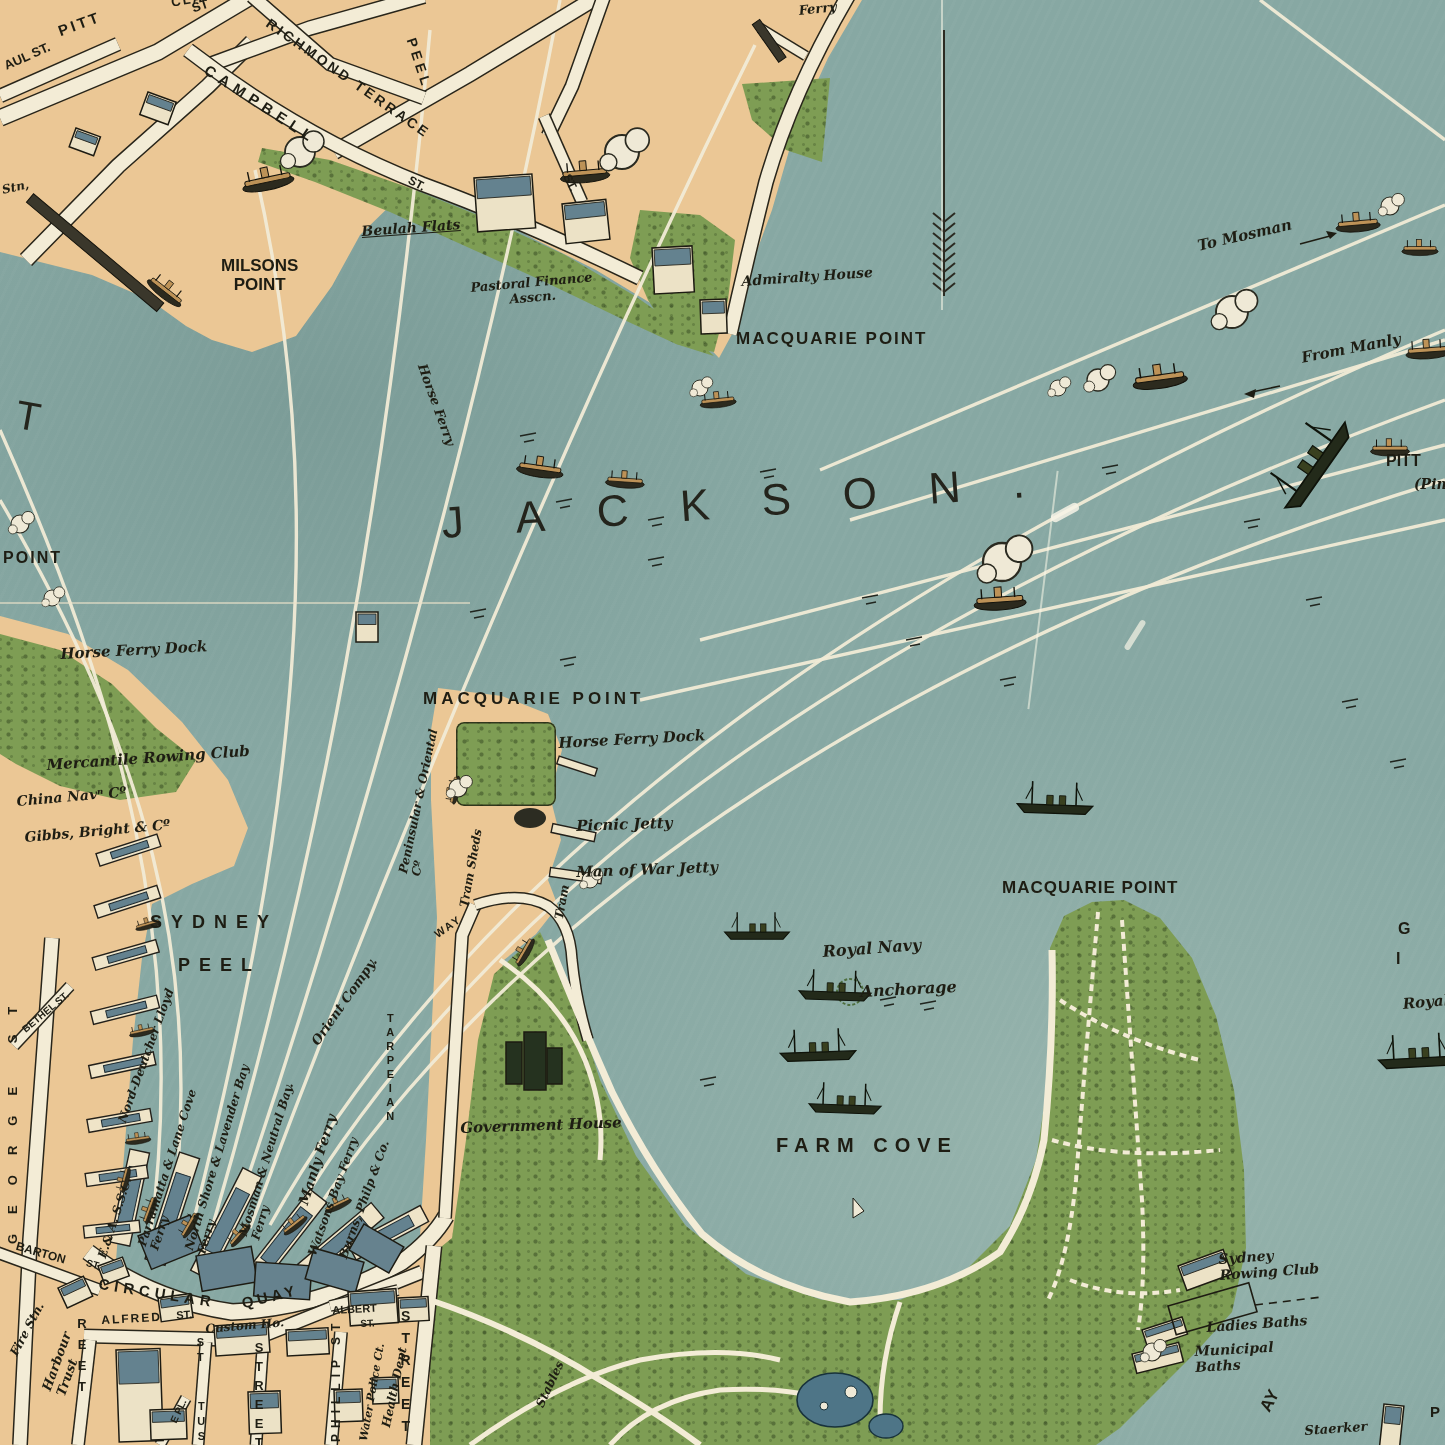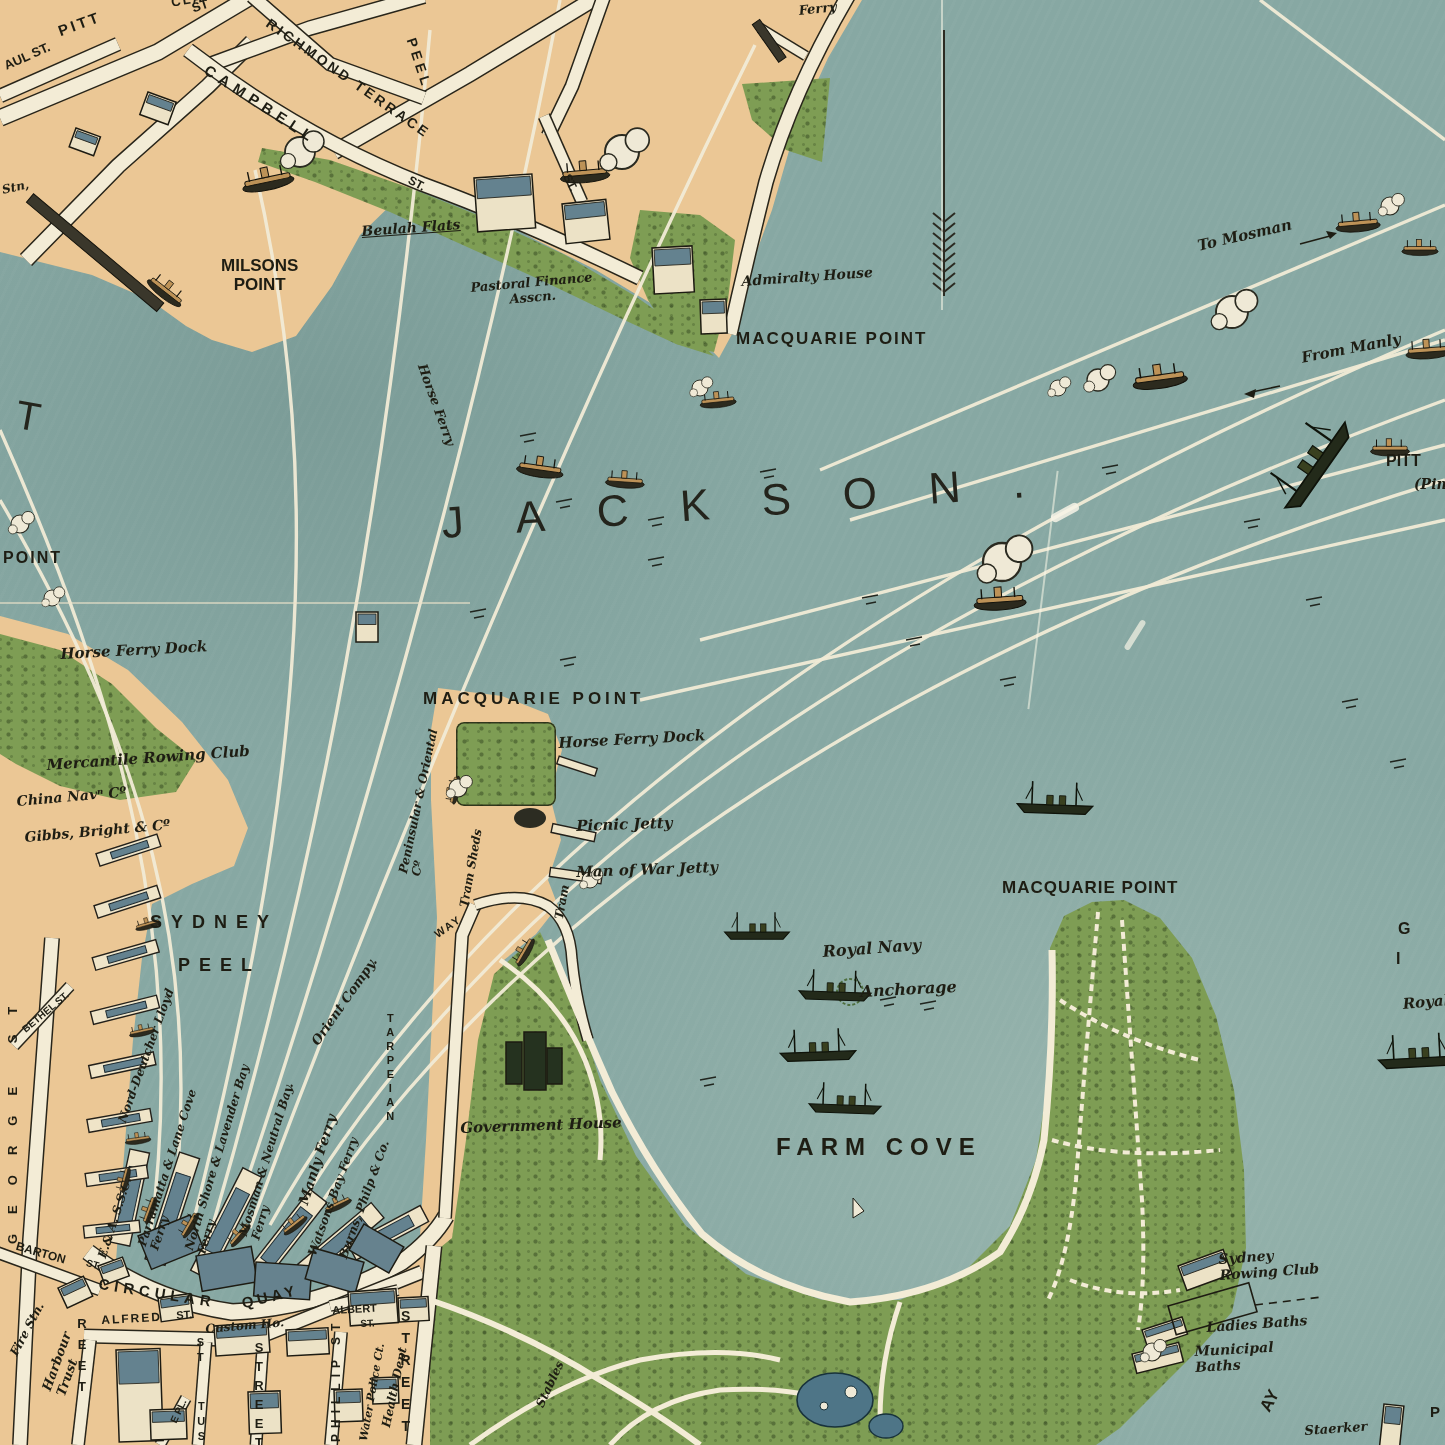--- a/index.html
+++ b/index.html
@@ -480,21 +480,21 @@
       <span class="lbl pier" style="left: 397px; top: 872px; font-size: 12px; transform: rotate(-78deg);">Peninsular &amp; Oriental
 Cº</span>
       <span class="lbl pier" style="left: 458px; top: 906px; font-size: 12px; transform: rotate(-80deg);">Tram Sheds</span>
       <span class="lbl scr" style="left: 558px; top: 735px; font-size: 15px; transform: rotate(-3deg);">Horse Ferry Dock</span>
       <span class="lbl scr" style="left: 576px; top: 818px; font-size: 15px; transform: rotate(-2deg);">Picnic Jetty</span>
       <span class="lbl scr" style="left: 576px; top: 864px; font-size: 15px; transform: rotate(-2deg);">Man of War Jetty</span>
       <span class="lbl pier" style="left: 553px; top: 918px; font-size: 12px; transform: rotate(-80deg);">Tram</span>
       <span class="lbl st" style="left: 432px; top: 930px; font-size: 11px; letter-spacing: 2px; transform: rotate(-35deg);">WAY</span>
       <span class="lbl vst" style="left: 384px; top: 1012px; font-size: 11px; letter-spacing: 2px;">TARPEIAN</span>
       <span class="lbl scr" style="left: 460px; top: 1120px; font-size: 15px; transform: rotate(-2deg);">Government House</span>
-      <span class="lbl cap" style="left: 776px; top: 1134px; font-size: 24px; letter-spacing: 7px;">FARM COVE</span>
+      <span class="lbl cap" style="left: 776px; top: 1134px; font-size: 20px; letter-spacing: 7px;">FARM COVE</span>
       <span class="lbl cap" style="left: 1002px; top: 878px; font-size: 17px; letter-spacing: 1px;">MACQUARIE POINT</span>
       <span class="lbl scr" style="left: 822px; top: 943px; font-size: 16px; transform: rotate(-4deg);">Royal Navy</span>
       <span class="lbl scr" style="left: 860px; top: 983px; font-size: 16px; transform: rotate(-3deg);">Anchorage</span>
       <span class="lbl cap" style="left: 1398px; top: 920px; font-size: 16px;">G</span>
       <span class="lbl cap" style="left: 1396px; top: 950px; font-size: 16px;">I</span>
       <span class="lbl scr" style="left: 1402px; top: 996px; font-size: 15px; transform: rotate(-5deg);">Royal</span>
       <span class="lbl scr" style="left: 1218px; top: 1252px; font-size: 14px; transform: rotate(-4deg);">Sydney
 Rowing Club</span>
       <span class="lbl scr" style="left: 1206px; top: 1320px; font-size: 14px; transform: rotate(-4deg);">Ladies Baths</span>
       <span class="lbl scr" style="left: 1194px; top: 1344px; font-size: 14px; transform: rotate(-3deg);">Municipal

